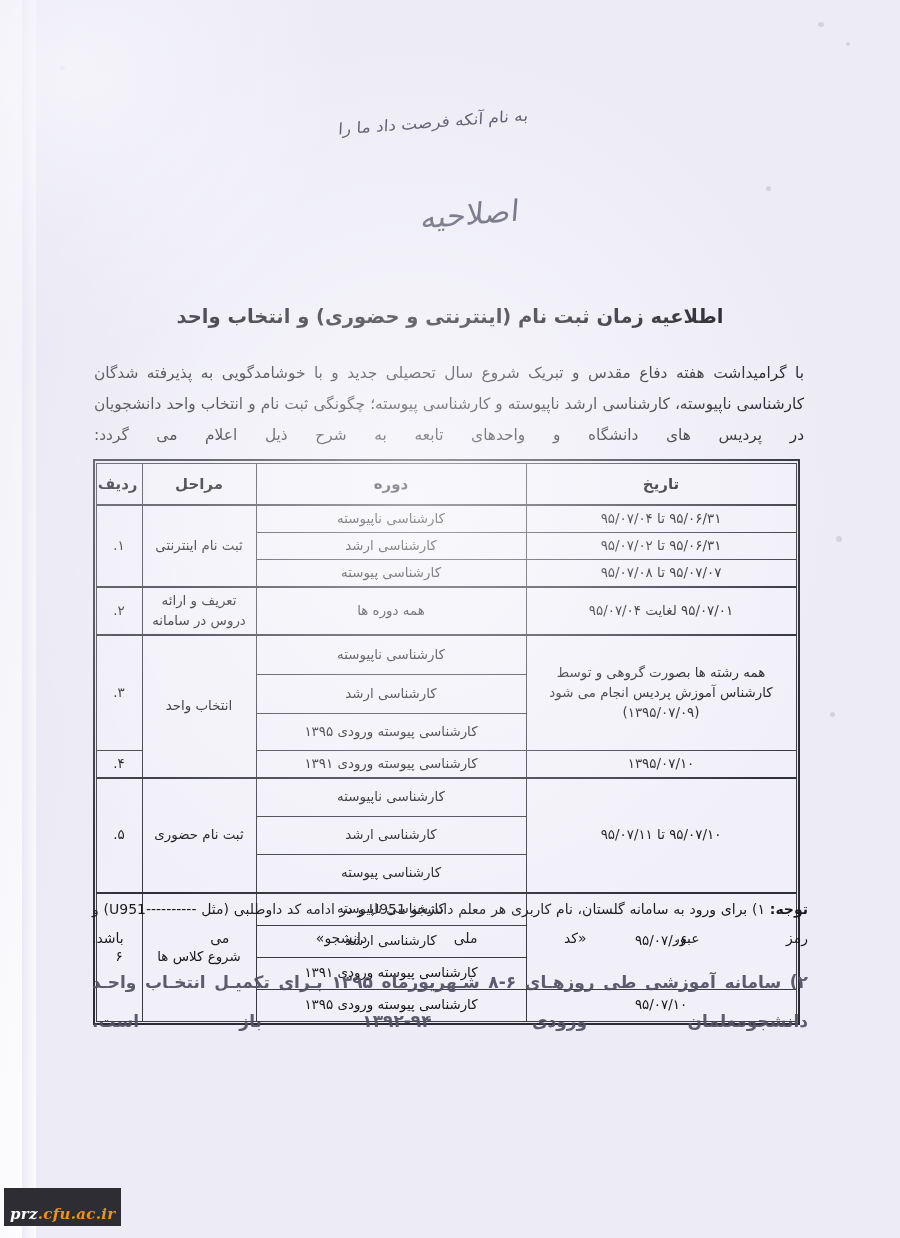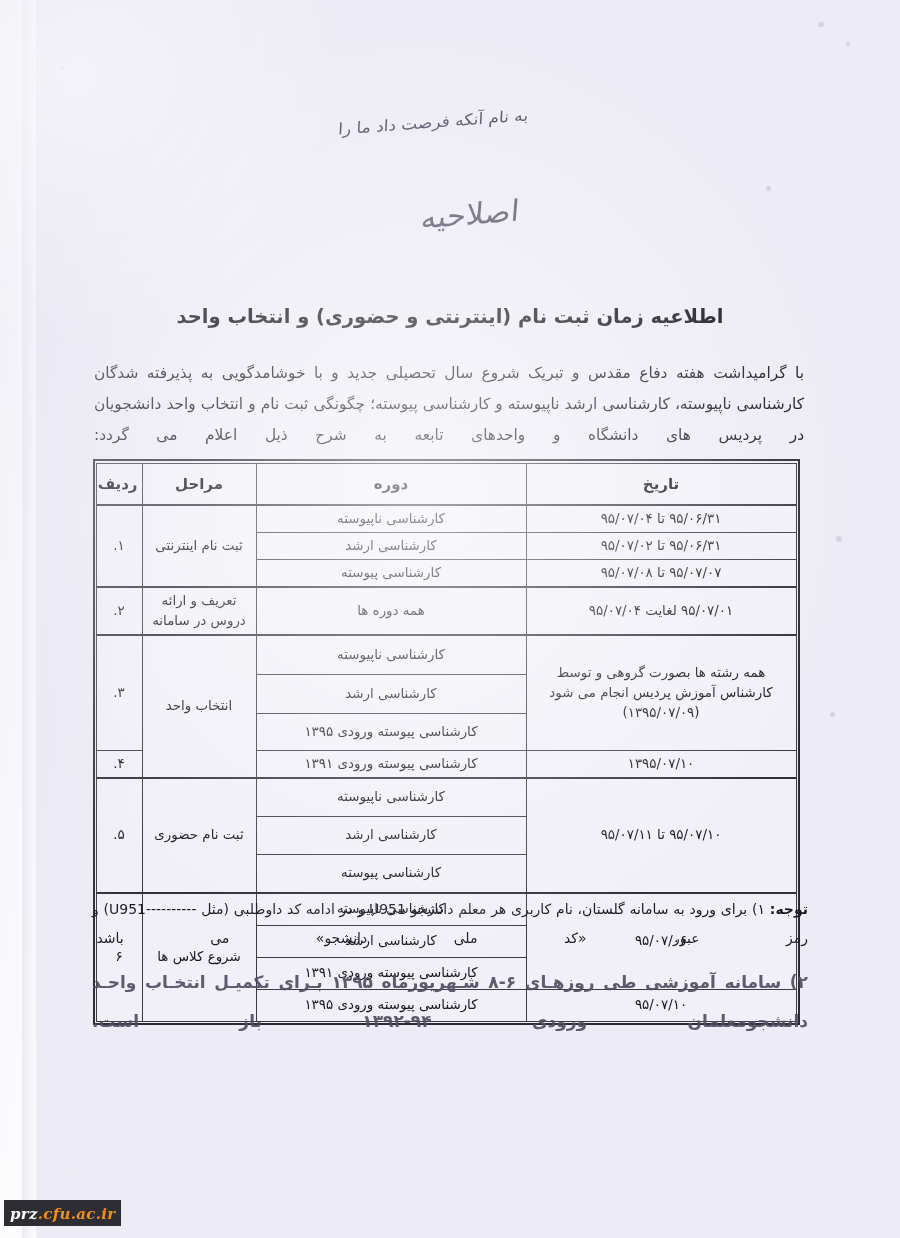--- a/index.html
+++ b/index.html
@@ -176,21 +176,21 @@
 
   
   .watermark {
     position: absolute;
     background: #2d2d33;
     font-family: "DejaVu Serif", "Liberation Serif", serif;
     font-weight: bold;
     font-style: italic;
     font-size: 15px;
     letter-spacing: 0.3px;
-    padding: 6px 6px 3px 6px;
+    padding: 18px 6px 3px 6px;
     direction: ltr;
     z-index: 6;
     line-height: 17px;
     white-space: nowrap;
     text-align: center;
   }
   .watermark .wm-a { color: #ffffff; }
   .watermark .wm-b { color: #f0911d; }
   #wm-bottom-left { bottom: 12px; left: 4px; }
 

